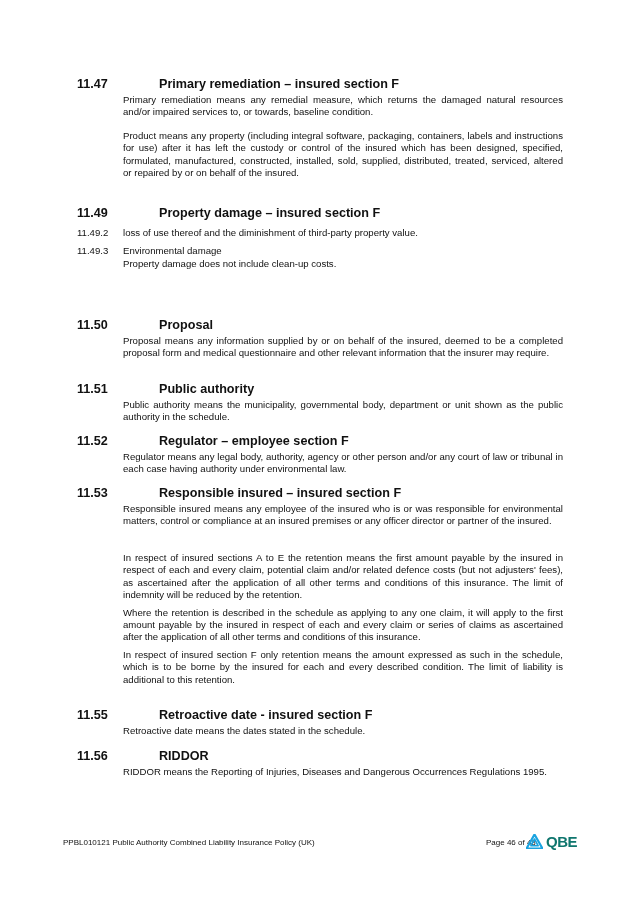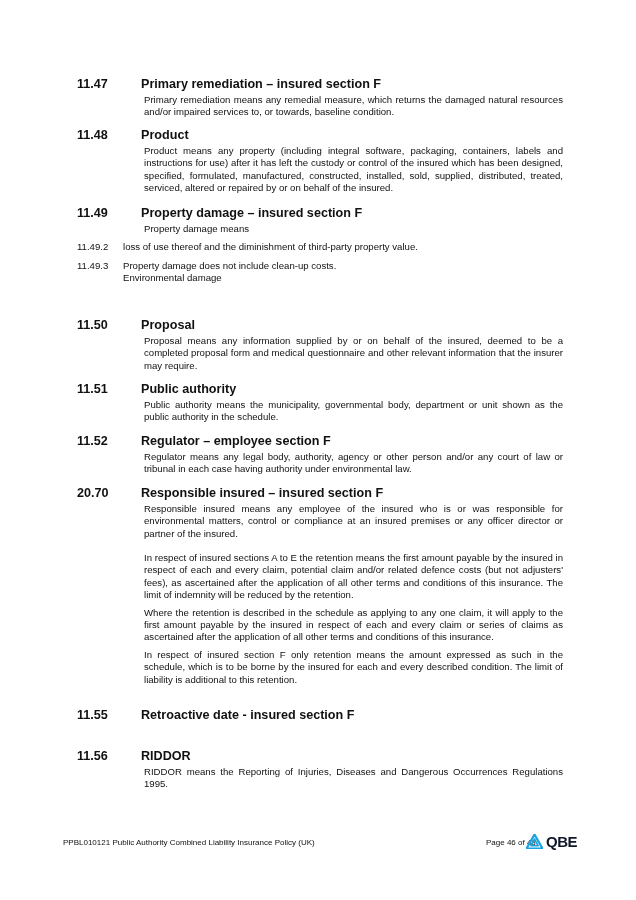--- a/index.html
+++ b/index.html
@@ -2,78 +2,71 @@
 <html><head>
 <meta charset="utf-8">
 <style>
   html, body { margin: 0; padding: 0; background: #ffffff; }
   body {
     width: 636px; height: 900px; position: relative; overflow: hidden;
     font-family: "Liberation Sans", sans-serif; color: #111111;
   }
   .page { position: absolute; left: 0; top: 0; width: 636px; height: 900px; }
   .section { position: absolute; left: 77px; width: 486px; }
-  .sec-head { display: flex; font-weight: bold; font-size: 12.6px; line-height: 15px; gap: 18px; }
+  .sec-head { display: flex; font-weight: bold; font-size: 12.6px; line-height: 15px; }
   .sec-num { width: 46px; flex: none; }
-  .sec-title { flex: 1; }
-  .sec-body { margin-left: 67px; font-size: 9.6px; line-height: 12.4px; text-align: justify; }
+  .sec-title { flex: 1; margin-left: 36px; }
+  .sec-body { margin-left: 46px; font-size: 9.6px; line-height: 12.4px; text-align: justify; }
   .sec-body p { margin: 2px 0 0 0; }
   .sec-body p + p { margin-top: 5px; }
   .sub { display: flex; font-size: 9.6px; line-height: 12.4px; margin-top: 6px; }
   .sub-num { width: 46px; flex: none; }
   .sub-text { flex: 1; }
   b { font-weight: normal; }
   .footer { position: absolute; left: 63px; top: 833px; width: 520px; height: 20px; font-size: 8px; }
   .footer-doc { position: absolute; left: 0; top: 5px; }
   .footer-page { position: absolute; left: 384px; top: 5px; padding-left: 39px; }
   .logo { position: absolute; left: 463px; top: 0px; display: flex; align-items: center; }
-  .logo-text { font-weight: bold; font-size: 15px; color: #0f172a; margin-left: 3px; letter-spacing: -0.5px; }
+  .logo-text { font-weight: bold; font-size: 15px; color: #0f766e; margin-left: 3px; letter-spacing: -0.5px; }
 </style>
 </head>
 <body>
 
 <div class="page">
   <div id="content">
       <div class="section" style="top: 77px;">
         <div class="sec-head">
           <span class="sec-num">11.47</span>
           <span class="sec-title">Primary remediation – insured section F</span>
         </div>
         <div class="sec-body">
           <p><span>Primary remediation means any remedial measure, which returns the damaged natural resources and/or impaired services to, or towards, baseline condition.</span></p>
         </div>
       </div>
       <div class="section" style="top: 128px;">
-        <div class="sec-head">
-          <span class="sec-num">11.48</span>
-          <span class="sec-title">Product</span>
-        </div>
         <div class="sec-body">
           <p><span>Product means any property (including integral software, packaging, containers, labels and instructions for use) after it has left the custody or control of the </span><b>insured</b><span> which has been designed, specified, formulated, manufactured, constructed, installed, sold, supplied, distributed, treated, serviced, altered or repaired by or on behalf of the </span><b>insured</b><span>.</span></p>
         </div>
       </div>
       <div class="section" style="top: 206px;">
         <div class="sec-head">
           <span class="sec-num">11.49</span>
           <span class="sec-title">Property damage – insured section F</span>
-        </div>
-        <div class="sec-body">
-          <p><span>Property damage means</span></p>
         </div>
         <div class="sub">
           <span class="sub-num">11.49.2</span>
           <div class="sub-text">
             <div><span>loss of use thereof and the diminishment of third-party property value.</span></div>
           </div>
         </div>
         <div class="sub">
           <span class="sub-num">11.49.3</span>
           <div class="sub-text">
+            <div><span>Environmental </span><b>damage</b></div>
             <div><span>Property damage does not include </span><b>clean-up costs</b><span>.</span></div>
-            <div><span>Environmental </span><b>damage</b></div>
           </div>
         </div>
       </div>
       <div class="section" style="top: 318px;">
         <div class="sec-head">
           <span class="sec-num">11.50</span>
           <span class="sec-title">Proposal</span>
         </div>
         <div class="sec-body">
           <p><span>Proposal means any information supplied by or on behalf of the </span><b>insured</b><span>, deemed to be a completed proposal form and medical questionnaire and other relevant information that the </span><b>insurer</b><span> may require.</span></p>
@@ -92,38 +85,41 @@
         <div class="sec-head">
           <span class="sec-num">11.52</span>
           <span class="sec-title">Regulator – employee section F</span>
         </div>
         <div class="sec-body">
           <p><span>Regulator means any legal body, authority, agency or other person and/or any court of law or tribunal in each case having authority under environmental law.</span></p>
         </div>
       </div>
       <div class="section" style="top: 486px;">
         <div class="sec-head">
-          <span class="sec-num">20.70</span>
+          <span class="sec-num">11.53</span>
           <span class="sec-title">Responsible insured – insured section F</span>
         </div>
         <div class="sec-body">
           <p><span>Responsible insured means any </span><b>employee</b><span> of the </span><b>insured</b><span> who is or was responsible for environmental matters, control or compliance at an </span><b>insured premises</b><span> or any officer director or partner of the </span><b>insured</b><span>.</span></p>
         </div>
       </div>
       <div class="section" style="top: 550px;">
         <div class="sec-body">
           <p><span>In respect of </span><b>insured sections A</b><span> to </span><b>E</b><span> the </span><b>retention</b><span> means the first amount payable by the </span><b>insured</b><span> in respect of each and every claim, potential claim and/or related </span><b>defence costs</b><span> (but not adjusters' fees), as ascertained after the application of all other terms and conditions of this insurance. The </span><b>limit of indemnity</b><span> will be reduced by the </span><b>retention</b><span>.</span></p>
           <p><span>Where the </span><b>retention</b><span> is described in the </span><b>schedule</b><span> as applying to any one claim, it will apply to the first amount payable by the </span><b>insured</b><span> in respect of each and every claim or series of claims as ascertained after the application of all other terms and conditions of this insurance.</span></p>
           <p><span>In respect of </span><b>insured section F</b><span> only </span><b>retention</b><span> means the amount expressed as such in the </span><b>schedule</b><span>, which is to be borne by the </span><b>insured</b><span> for each and every </span><b>described condition</b><span>. The limit of liability is additional to this </span><b>retention</b><span>.</span></p>
         </div>
       </div>
       <div class="section" style="top: 708px;">
         <div class="sec-head">
           <span class="sec-num">11.55</span>
           <span class="sec-title">Retroactive date - insured section F</span>
+        </div>
+        <div class="sec-body">
+          <p><span>Retroactive date means the dates stated in the </span><b>schedule</b><span>.</span></p>
         </div>
       </div>
       <div class="section" style="top: 749px;">
         <div class="sec-head">
           <span class="sec-num">11.56</span>
           <span class="sec-title">RIDDOR</span>
         </div>
         <div class="sec-body">
           <p><span>RIDDOR means the Reporting of Injuries, Diseases and Dangerous Occurrences Regulations 1995.</span></p>
         </div>

